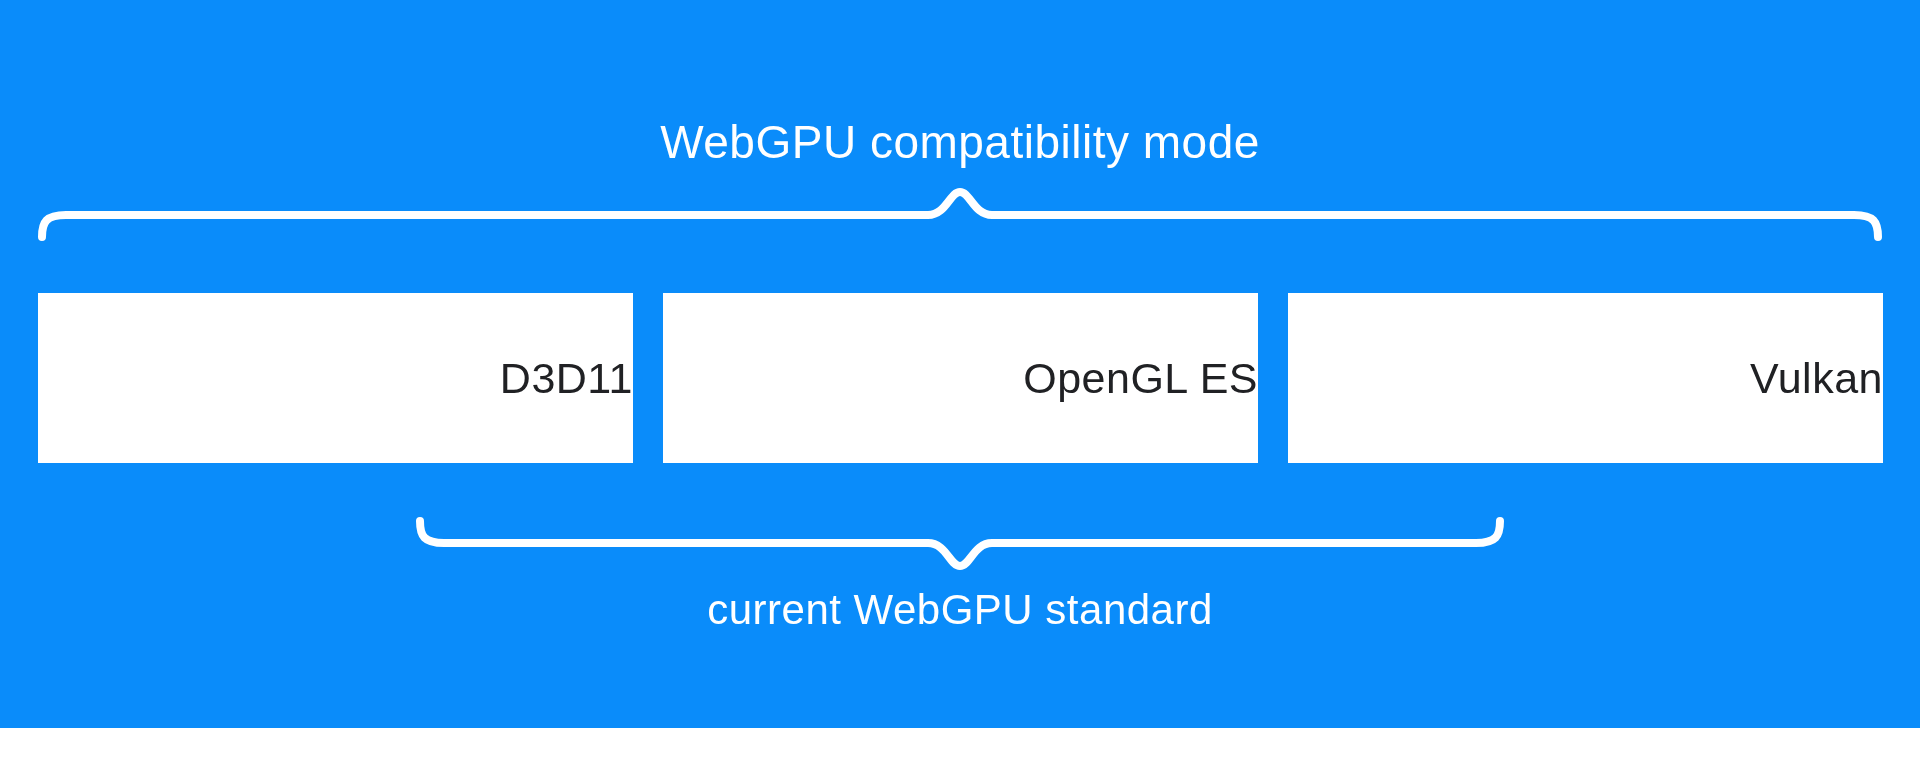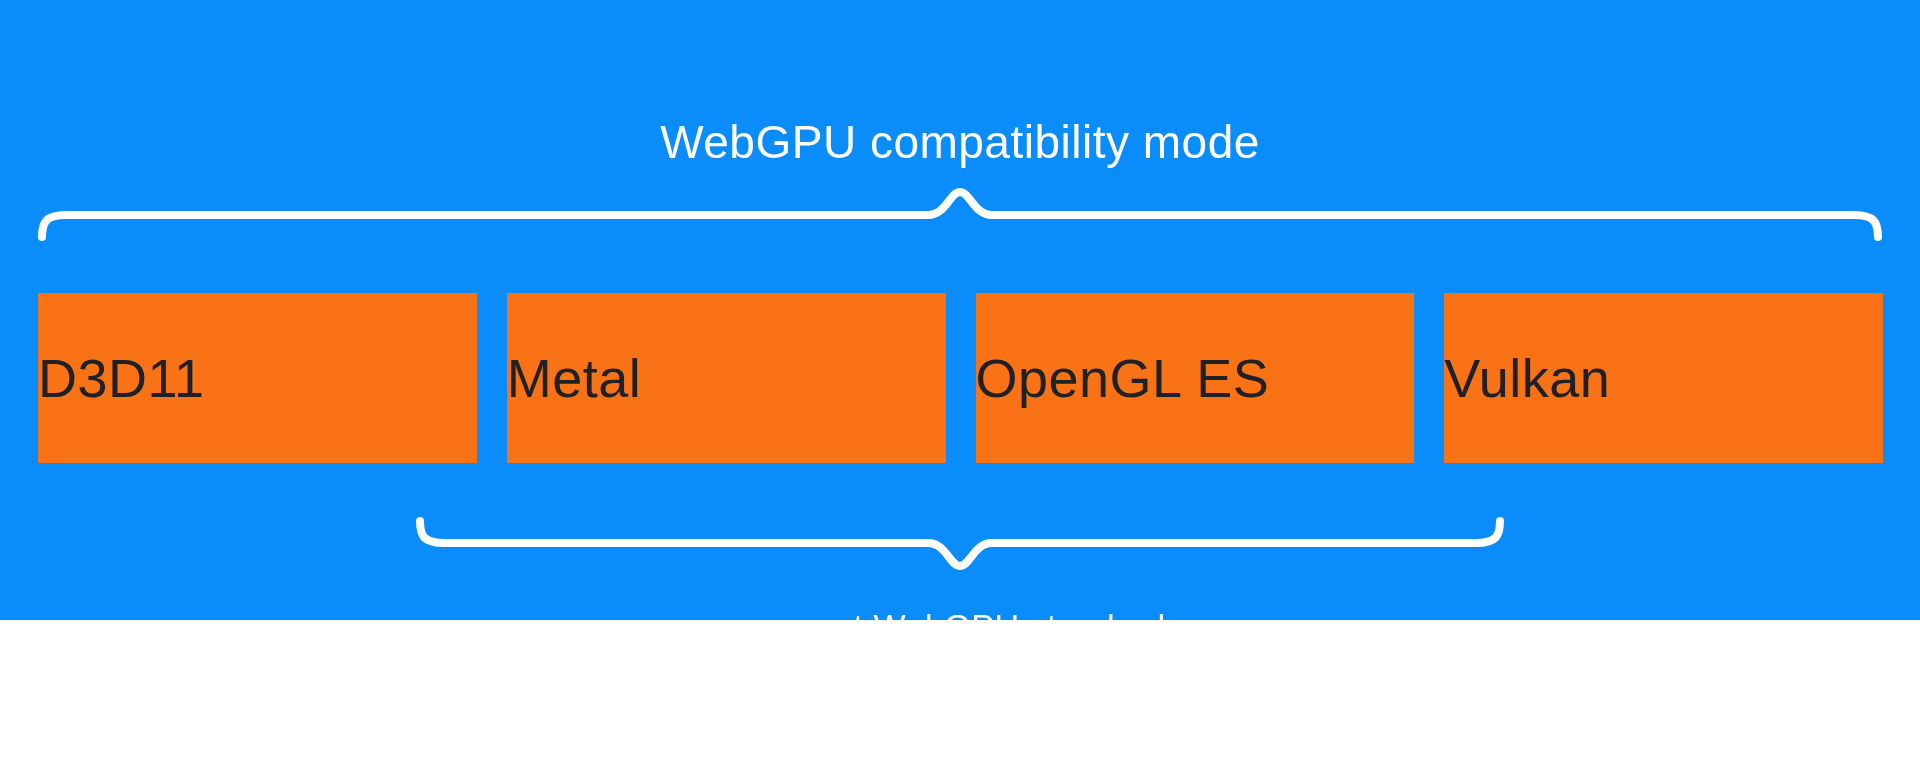--- a/index.html
+++ b/index.html
@@ -5,21 +5,21 @@
   * { margin: 0; padding: 0; box-sizing: border-box; }
   html, body {
     width: 1920px;
     height: 768px;
     overflow: hidden;
     font-family: "Liberation Sans", "DejaVu Sans", sans-serif;
   }
   .canvas {
     position: relative;
     width: 1920px;
-    height: 620px;
+    height: 728px;
     background: #0a8cfa;
   }
   .top-label {
     position: absolute;
     top: 116px;
     left: 0;
     width: 1920px;
     text-align: center;
     font-size: 46px;
     line-height: 52px;
@@ -47,41 +47,40 @@
     position: absolute;
     top: 293px;
     left: 38px;
     width: 1845px;
     height: 170px;
     display: flex;
     gap: 30px;
   }
   .api-box {
     flex: 1 1 0;
-    background: #f97316;
+    background: #ffffff;
     display: flex;
     align-items: center;
-    justify-content: flex-start;
-    font-size: 54px;
+    justify-content: flex-end;
+    font-size: 43px;
     font-weight: 400;
     color: #202124;
     letter-spacing: 0.5px;
   }
   .bottom-label {
     position: absolute;
     top: 584px;
     left: 0;
     width: 1920px;
     text-align: center;
-    font-size: 34px;
+    font-size: 42px;
     line-height: 52px;
     font-weight: 400;
     color: #ffffff;
     letter-spacing: 0.5px;
-    margin-top: 16px;
   }
 </style>
 </head>
 <body>
 
 <div class="canvas">
 
   <div class="top-label">WebGPU compatibility mode</div>
 
   <svg class="brace-svg brace-top" viewBox="0 0 1844 60" fill="none" stroke="#ffffff" stroke-width="8" stroke-linecap="round" stroke-linejoin="round">
@@ -92,23 +91,20 @@
              C 932 8, 936 31, 954 31
              L 1816 31
              C 1836 31, 1840 38, 1840 53"></path>
   </svg>
 
   <div class="box-row">
     <div class="api-box">
       <span>D3D11</span>
     </div>
     <div class="api-box">
-      <span>Metal</span>
-    </div>
-    <div class="api-box">
       <span>OpenGL ES</span>
     </div>
     <div class="api-box">
       <span>Vulkan</span>
     </div>
   </div>
 
   <svg class="brace-svg brace-bottom" viewBox="0 0 1094 60" fill="none" stroke="#ffffff" stroke-width="8" stroke-linecap="round" stroke-linejoin="round">
     <path d="M 7 7
              C 7 22, 11 29, 31 29

